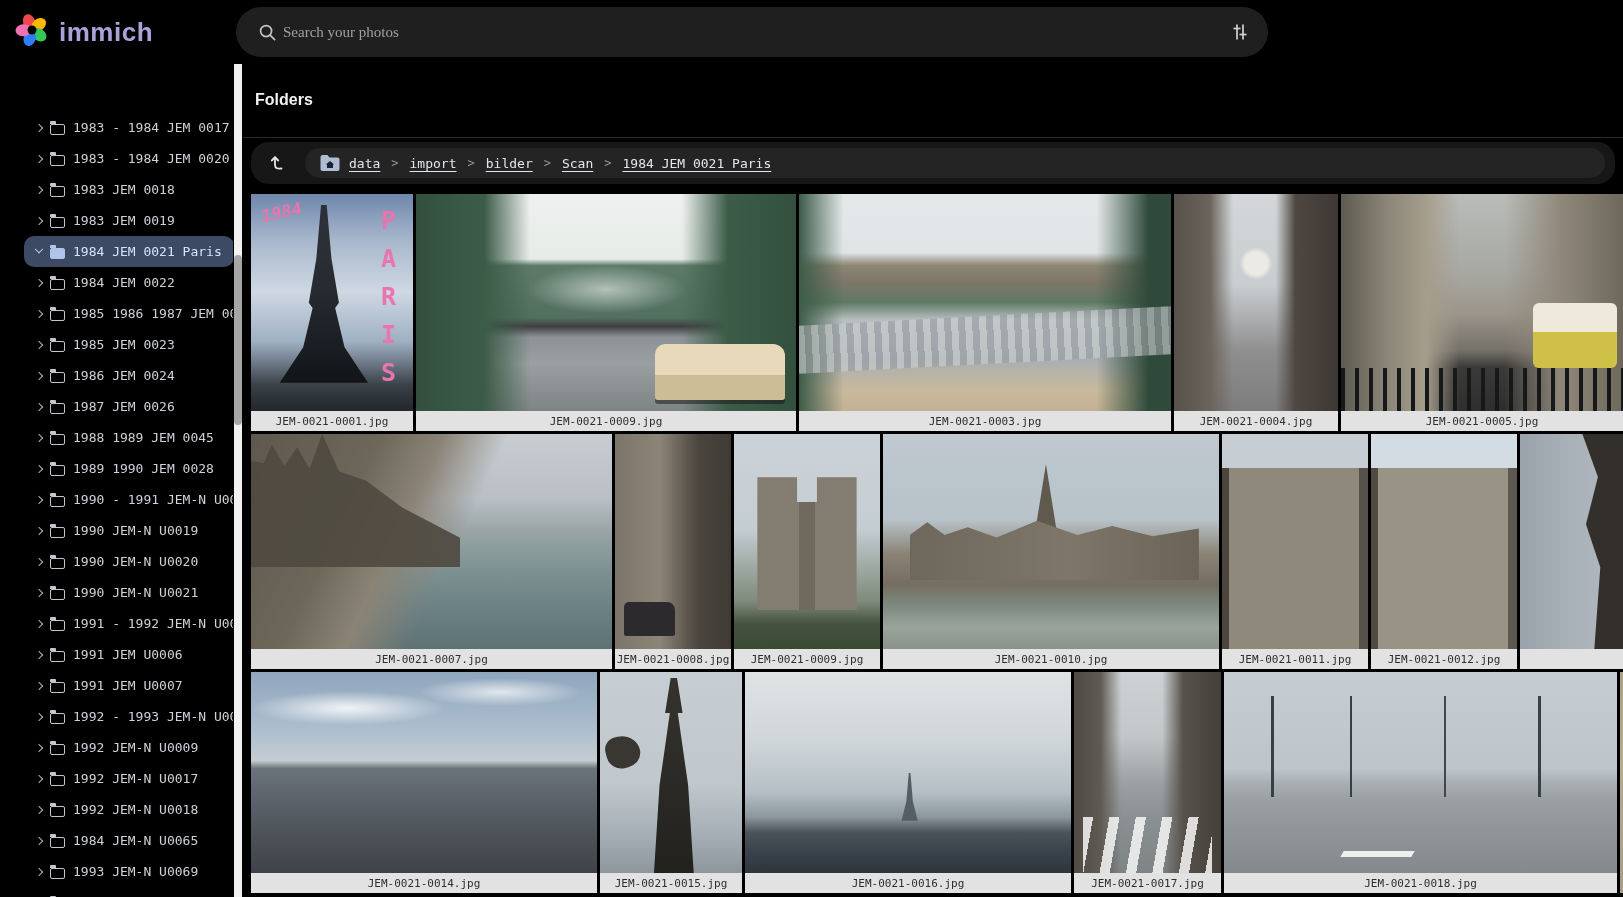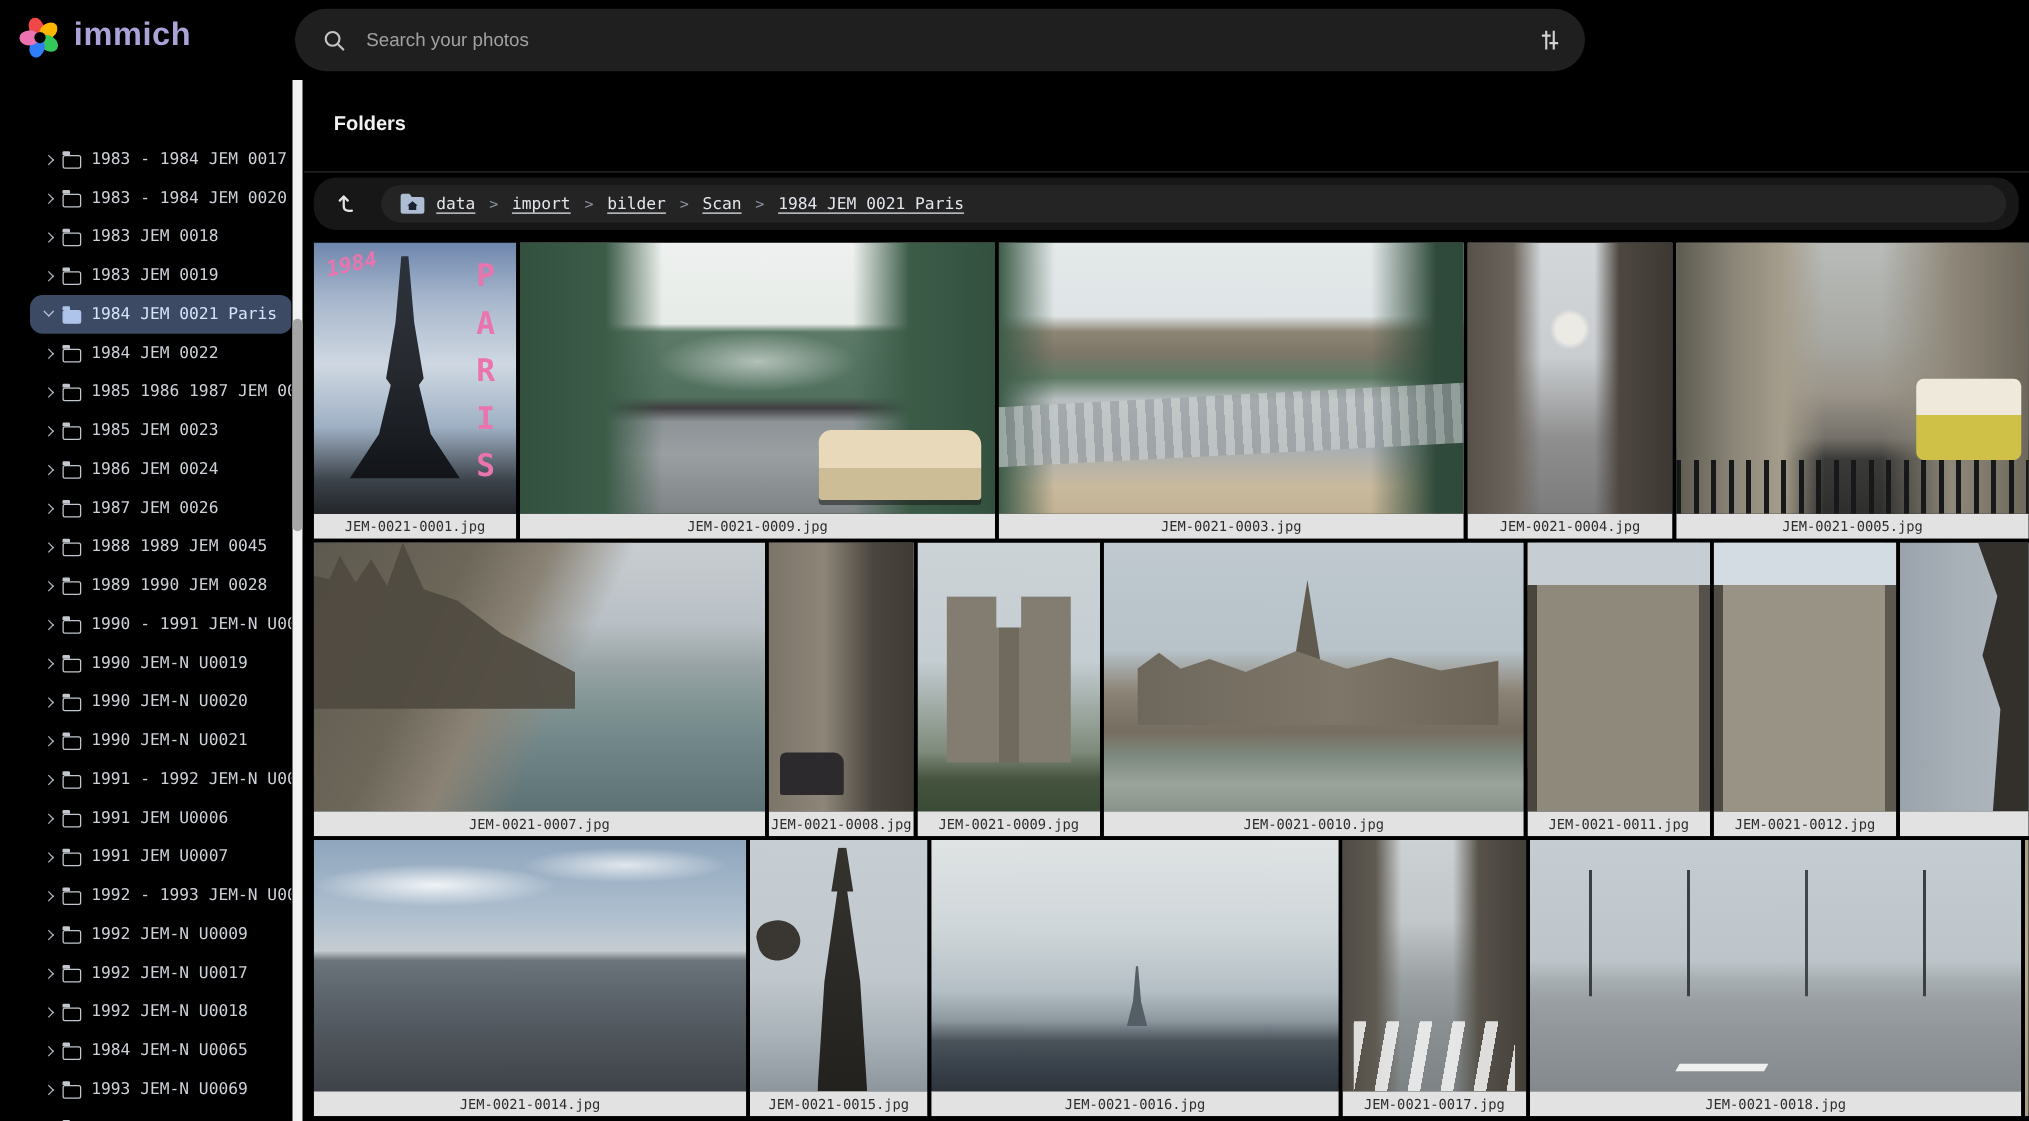--- a/index.html
+++ b/index.html
@@ -1,43 +1,43 @@
 <!DOCTYPE html>
 <html><head>
 <meta charset="utf-8">
 <style>
   * { margin:0; padding:0; box-sizing:border-box; }
   html,body { width:1623px; height:897px; overflow:hidden; background:#000; font-family:"Liberation Sans",sans-serif; }
 
   
   .header { position:absolute; left:0; top:0; width:1623px; height:64px; background:#000; }
-  .logo { position:absolute; left:14px; top:12px; display:flex; align-items:flex-start; gap:9px; }
+  .logo { position:absolute; left:14px; top:12px; display:flex; align-items:flex-end; gap:9px; }
   .logo-name { font-size:26px; font-weight:bold; color:#a9a3d7; letter-spacing:.5px; }
   .searchbar { position:absolute; left:236px; top:7px; width:1032px; height:50px; background:#1f1f1f; border-radius:26px; display:flex; align-items:center; padding:0 18px 0 22px; }
-  .searchbar input { flex:1; background:transparent; border:none; outline:none; color:#84cc16; font-size:15px; margin-left:16px; font-family:Liberation Sans, sans-serif; }
+  .searchbar input { flex:1; background:transparent; border:none; outline:none; color:#84cc16; font-size:15px; margin-left:6px; font-family:Liberation Serif, serif; }
   .searchbar input::placeholder { color:#9fa1a3; }
 
   
   .sidebar { position:absolute; left:0; top:64px; width:233px; height:833px; overflow:hidden;margin-top:48px; }
   .item { display:flex; align-items:center; gap:8px; height:31px; margin-left:24px; padding:0 12px; width:max-content; border-radius:10px; font-family:"DejaVu Sans Mono",monospace; font-size:13px; color:#ced2d8; white-space:nowrap; cursor:pointer; }
   .item.sel { background:#3c4b63; color:#d6e4fa; }
   .chev { width:6px; height:6px; border-right:1.6px solid #aeb4bc; border-top:1.6px solid #aeb4bc; transform:rotate(45deg); flex:0 0 auto; }
   .item.sel .chev { transform:rotate(135deg) translate(-2px,2px); border-color:#b9c8e6; }
   .fold { width:15px; height:11px; border:1.5px solid #c2c7ce; border-radius:2px; position:relative; margin-top:3px; flex:0 0 auto; }
   .fold::before { content:""; position:absolute; top:-4px; left:-1.5px; width:6px; height:3px; background:#c2c7ce; border-radius:1px 1px 0 0; }
   .fold.filled { background:#aec4ea; border-color:#aec4ea; }
   .fold.filled::before { background:#aec4ea; }
 
   
   .sb-track { position:absolute; left:234px; top:64px; width:8px; height:833px; background:#f2f2f2; }
   .sb-thumb { position:absolute; left:0; top:191px; width:8px; height:170px; background:#a6a6a6; border-radius:4px; }
 
   
   .main { position:absolute; left:243px; top:64px; width:1380px; height:833px; }
-  .page-title { padding:27px 0 0 24px; color:#f2f2f2; font-size:16px; font-weight:bold; height:73px; }
+  .page-title { padding:27px 0 0 12px; color:#f2f2f2; font-size:16px; font-weight:bold; height:73px; }
   .crumb-zone { border-top:1px solid #2b2b2b; padding:4px 8px 0 8px; }
   .crumb-bar { height:42px; background:#171717; border-radius:18px; display:flex; align-items:center; padding:0 10px; }
   .up-btn { width:36px; height:36px; display:flex; align-items:center; justify-content:center; border-radius:50%; cursor:pointer; flex:0 0 auto; }
   .crumb-pill { flex:1; height:30px; background:#242424; border-radius:15px; margin-left:8px; display:flex; align-items:center; padding:0 14px; gap:8px; overflow:hidden; }
   .crumbs { display:flex; align-items:center; font-family:"DejaVu Sans Mono",monospace; font-size:13px; white-space:nowrap; }
   .crumbs a { color:#e2e6ec; text-decoration:underline; text-underline-offset:3px; cursor:pointer; }
   .crumb-sep { color:#8d949d; margin:0 11px; font-size:12px; }
 
   
   .grid { margin:10px 0 0 8px; display:flex; flex-direction:column; gap:3px; }

